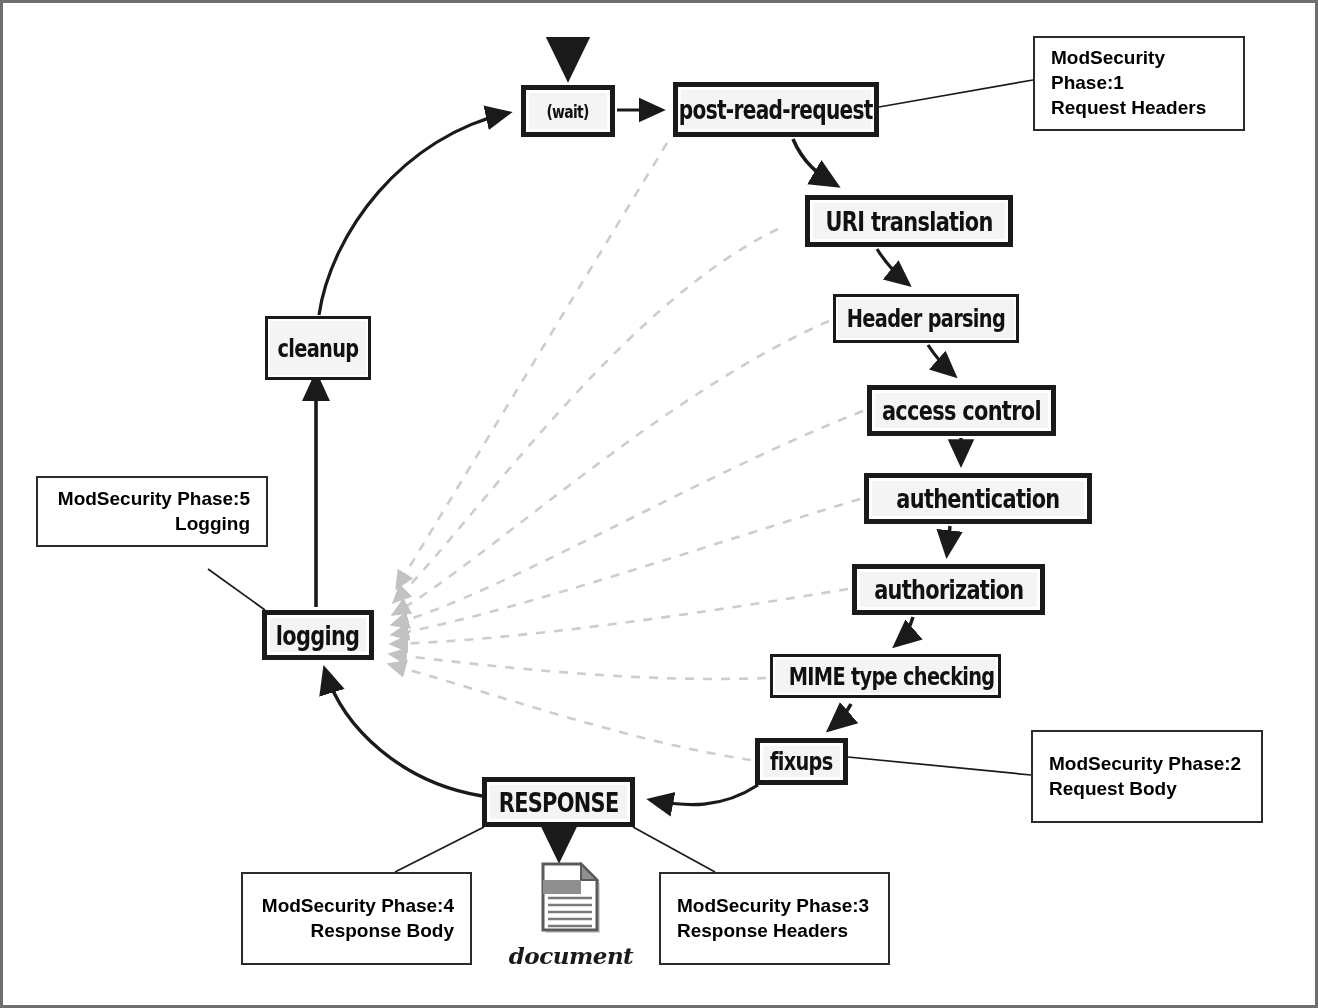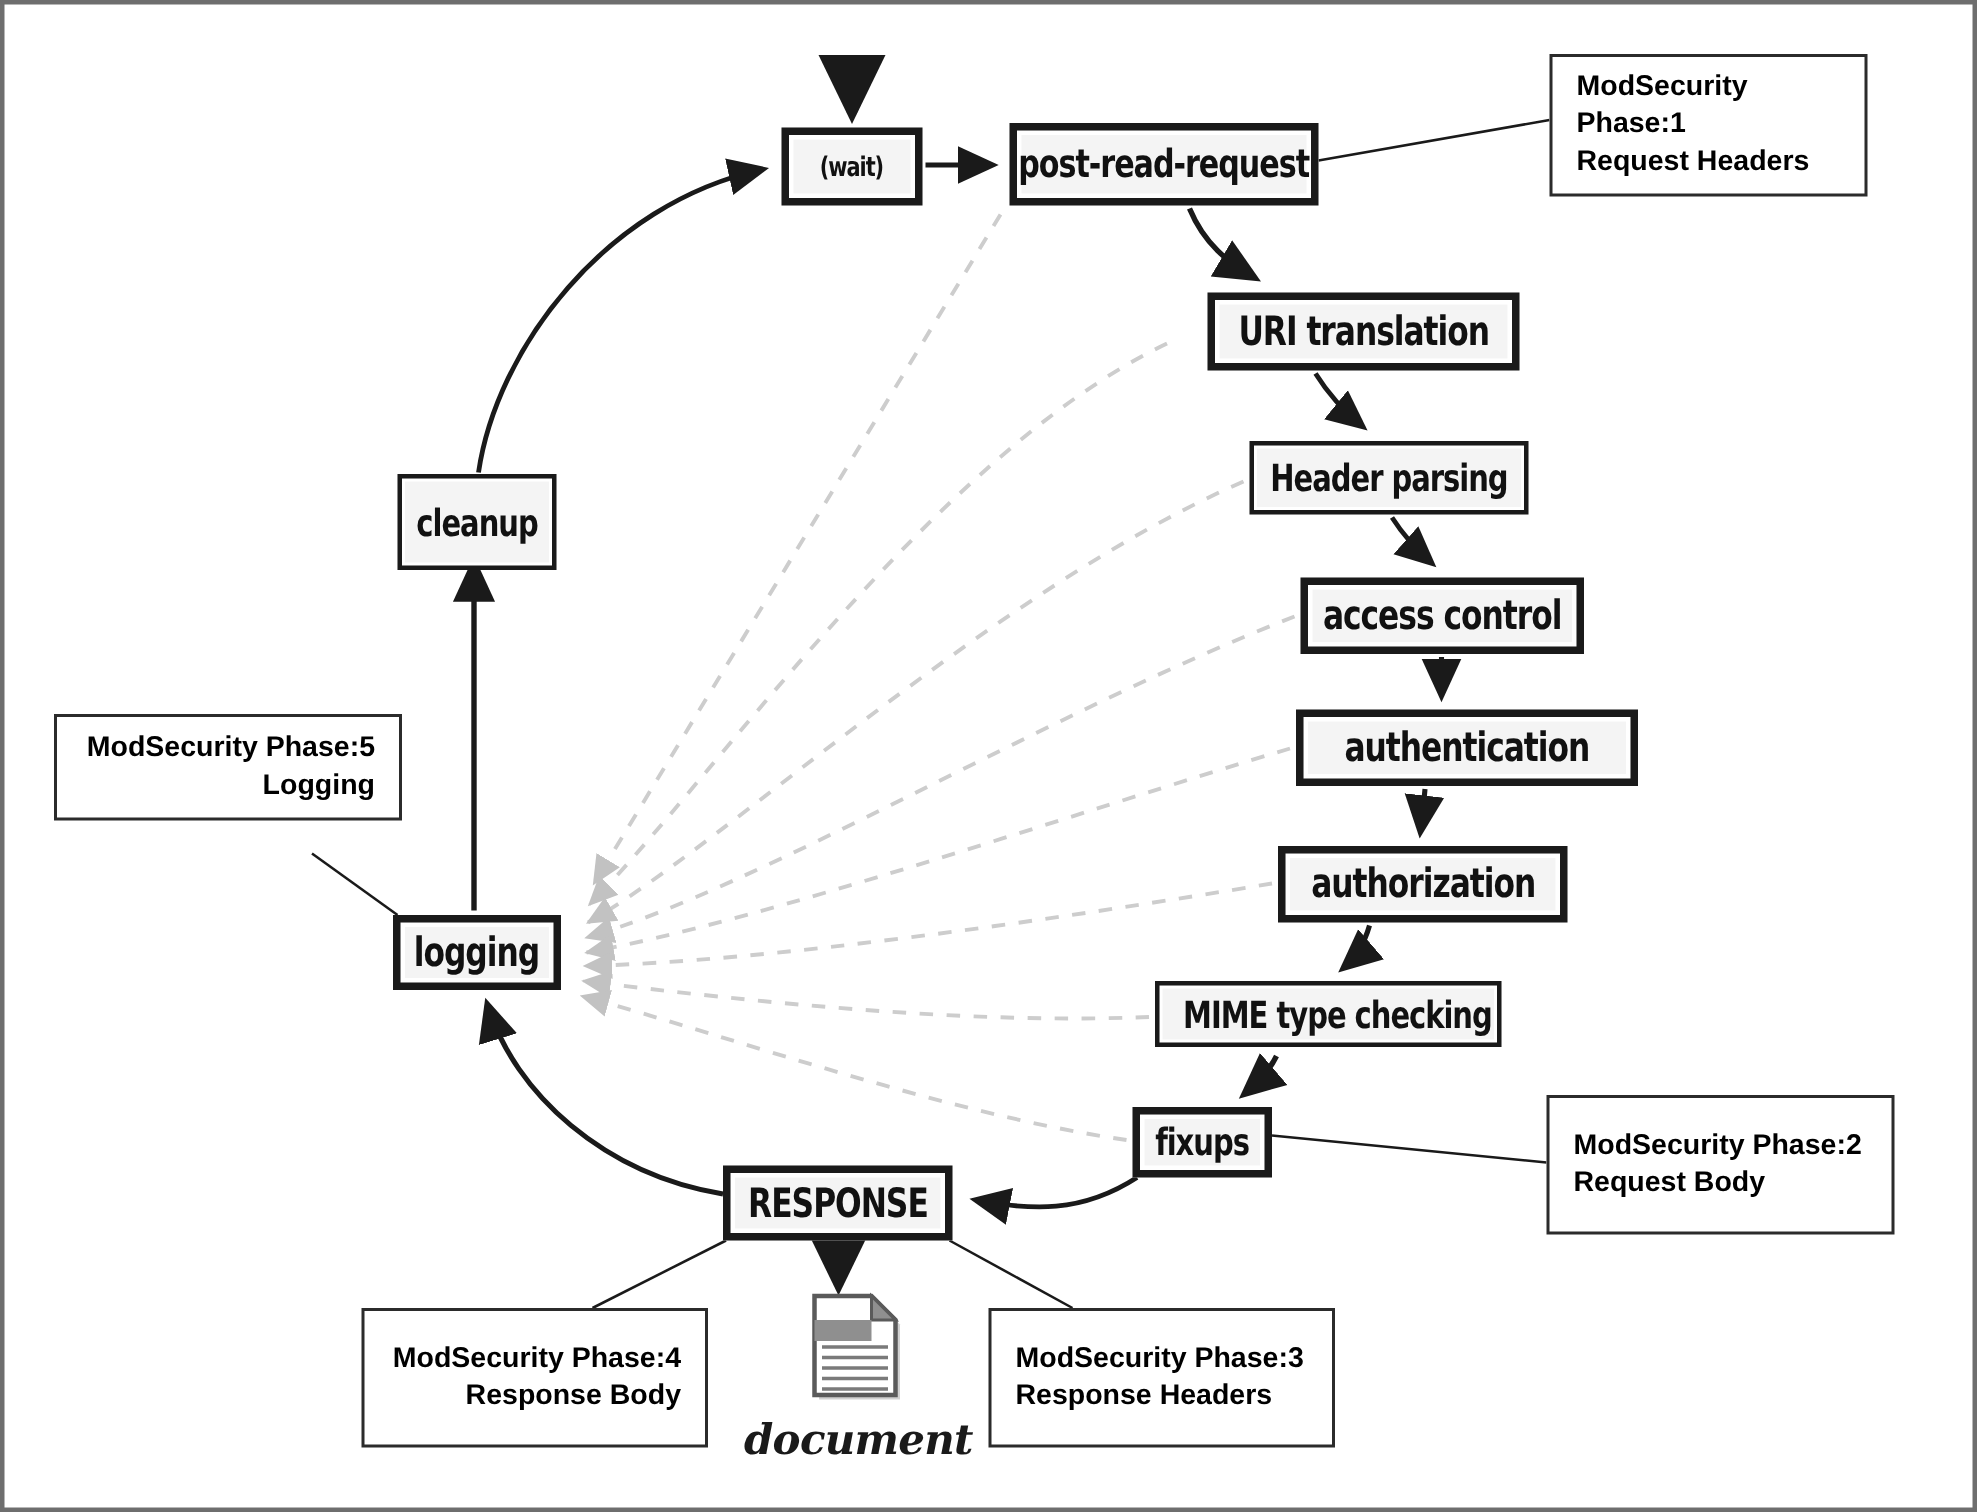--- a/index.html
+++ b/index.html
@@ -74,21 +74,21 @@
   #doc-icon-wrap {
     position: absolute;
     z-index: 4;
     text-align: center;
     width: 150px;
   }
   .doc-label {
     font-family: "DejaVu Serif", serif;
     font-weight: bold;
     font-style: italic;
-    font-size: 28px;
+    font-size: 23px;
     color: #1a1a1a;
     letter-spacing: -0.5px;
     margin-top: 2px;
   }
 </style>
 </head>
 <body>
 
 <div id="canvas">
 

